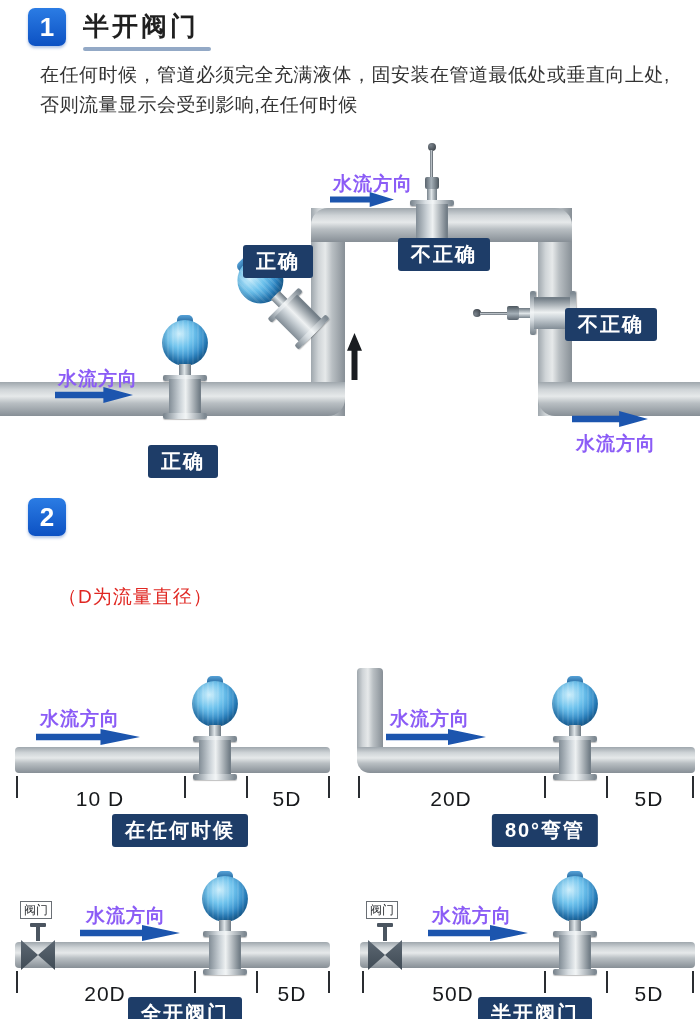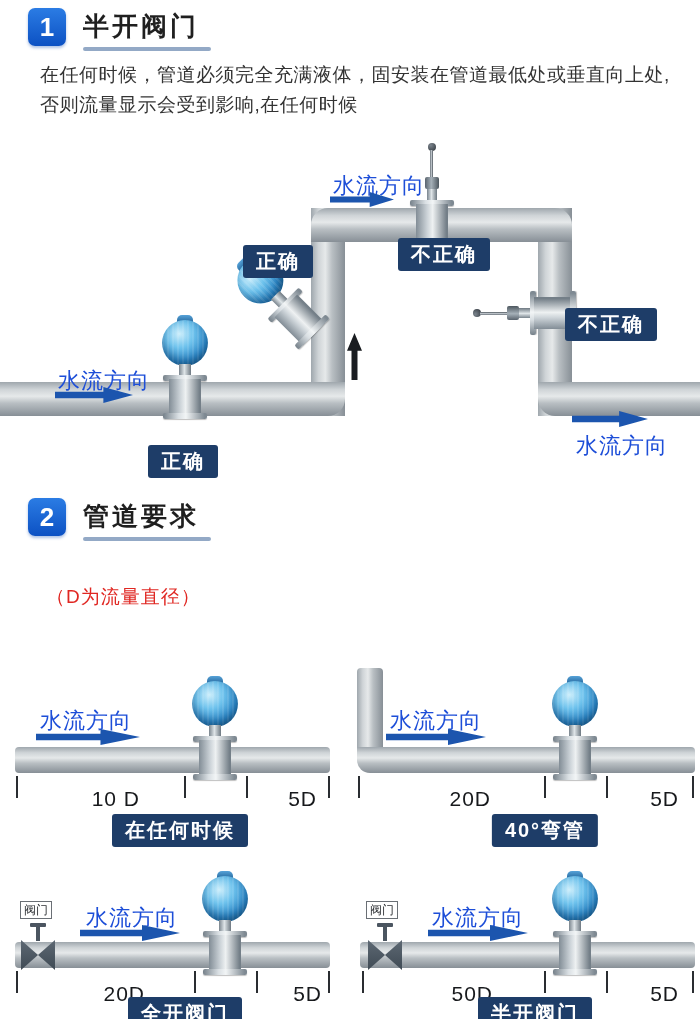--- a/index.html
+++ b/index.html
@@ -21,28 +21,28 @@
   .d2{position:absolute;left:0;top:648px;width:700px;height:371px}
 
   .pipe{position:absolute;z-index:1}
   .pipe.h{background:linear-gradient(180deg,#9fa7ad 0%,#cfd4d7 22%,#e6e9ea 42%,#b9bfc3 62%,#878f96 100%)}
   .pipe.v{background:linear-gradient(90deg,#9fa7ad 0%,#cfd4d7 22%,#e6e9ea 42%,#b9bfc3 62%,#878f96 100%)}
 
   .badge{position:absolute;z-index:7;background:#1e3d68;color:#fff;font-size:20px;font-weight:bold;
     letter-spacing:2px;line-height:33px;padding:0 13px;border-radius:3px;white-space:nowrap}
   .badge.center{transform:translateX(-50%)}
 
-  .flow-label{position:absolute;font-size:22px;font-weight:normal;color:#1d4ed8;letter-spacing:1px;white-space:nowrap;z-index:4}
+  .flow-label{position:absolute;font-size:19px;font-weight:bold;color:#8b5cf6;letter-spacing:1px;white-space:nowrap;z-index:4}
   .arrow-r{position:absolute;background:#1c55ae;z-index:4;
     clip-path:polygon(0 30%,62% 30%,62% 0,100% 50%,62% 100%,62% 70%,0 70%)}
   .arrow-u{position:absolute;background:#1a1d21;z-index:4;
     clip-path:polygon(30% 100%,30% 38%,0 38%,50% 0,100% 38%,70% 38%,70% 100%)}
 
   .tick{position:absolute;width:2px;height:22px;background:#2a2d31;z-index:2}
-  .dim{position:absolute;font-size:21px;color:#17191c;text-align:right;letter-spacing:1px}
+  .dim{position:absolute;font-size:21px;color:#17191c;text-align:center;letter-spacing:1px}
 
   
   .meter1,.meter2{position:absolute;width:60px;z-index:5}
   .meter1{height:104px}.meter2{height:103px}
   .meter1 i,.meter2 i,.valve i{position:absolute;display:block}
   .m-cap{left:22px;top:0;width:16px;height:9px;border-radius:5px 5px 2px 2px;background:linear-gradient(180deg,#56a2d8,#1c5d92)}
   .m-head{left:7px;top:5px;width:46px;height:46px;border-radius:50%;
     background:repeating-linear-gradient(90deg,rgba(255,255,255,.10) 0 2px,rgba(0,0,0,0) 2px 5px),
       radial-gradient(circle at 38% 30%,#cdeefb 0%,#6fc3ed 32%,#2c88c8 64%,#0f4f7d 100%);
     box-shadow:inset 0 -5px 8px rgba(0,25,55,.35)}
@@ -138,26 +138,22 @@
     <div class="arrow-u" style="left:347px;top:198px;width:15px;height:47px"></div>
 
     <div class="badge" style="left:243px;top:110px">正确</div>
     <div class="badge" style="left:398px;top:103px">不正确</div>
     <div class="badge" style="left:565px;top:173px">不正确</div>
     <div class="badge" style="left:148px;top:310px">正确</div>
   </div>
 
   <div class="sec-head" style="left:28px;top:498px">
     <div class="numbox">2</div>
-    <div>
-      <div class="sec-title">管道要求</div>
-      <div class="underline"></div>
-    </div>
-  </div>
-  <div class="note" style="left:46px;top:584px">（D为流量直径）</div>
+  </div>
+  <div class="note" style="left:58px;top:584px">（D为流量直径）</div>
 
   <div class="d2">
 
     <div class="pipe h" style="left:15px;top:99px;width:315px;height:26px;border-radius:4px"></div>
     <div class="meter1" style="left:185px;top:28px">
       <i class="m-cap"></i>
         <i class="m-head"></i>
       <i class="m-neck"></i>
         <i class="m-flange f1"></i>
       <i class="m-body"></i>
@@ -184,21 +180,21 @@
         <i class="m-flange f2"></i>
     </div>
     <div class="flow-label" style="left:390px;top:58px">水流方向</div>
     <div class="arrow-r" style="left:386px;top:81px;width:100px;height:16px"></div>
     <div class="tick" style="left:358px;top:128px"></div>
     <div class="tick" style="left:544px;top:128px"></div>
     <div class="tick" style="left:606px;top:128px"></div>
     <div class="tick" style="left:692px;top:128px"></div>
     <div class="dim" style="left:411px;top:139px;width:80px">20D</div>
     <div class="dim" style="left:619px;top:139px;width:60px">5D</div>
-    <div class="badge center" style="left:545px;top:166px">40°弯管</div>
+    <div class="badge center" style="left:545px;top:166px">80°弯管</div>
 
     <div class="pipe h" style="left:15px;top:294px;width:315px;height:26px;border-radius:4px"></div>
     <div class="valve" style="left:21px;top:275px">
       <i class="v-bar"></i>
         <i class="v-stem"></i>
       <i class="v-left"></i>
         <i class="v-right"></i>
     </div>
     <div class="vlabel" style="left:20px;top:253px">阀门</div>
     <div class="meter1" style="left:195px;top:223px">

